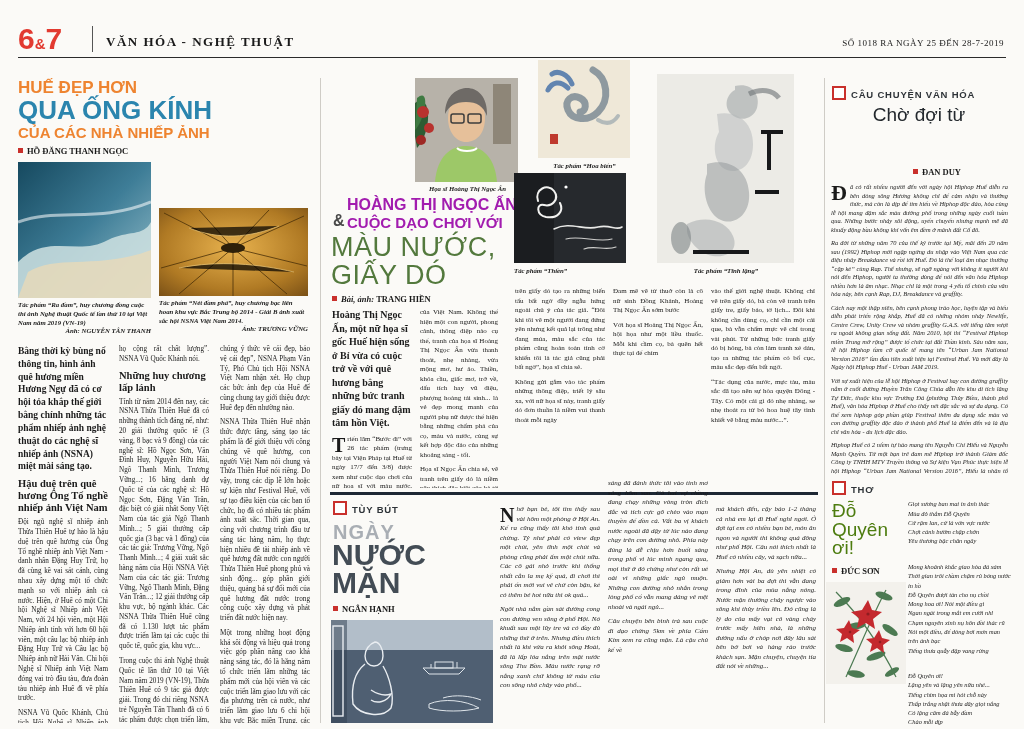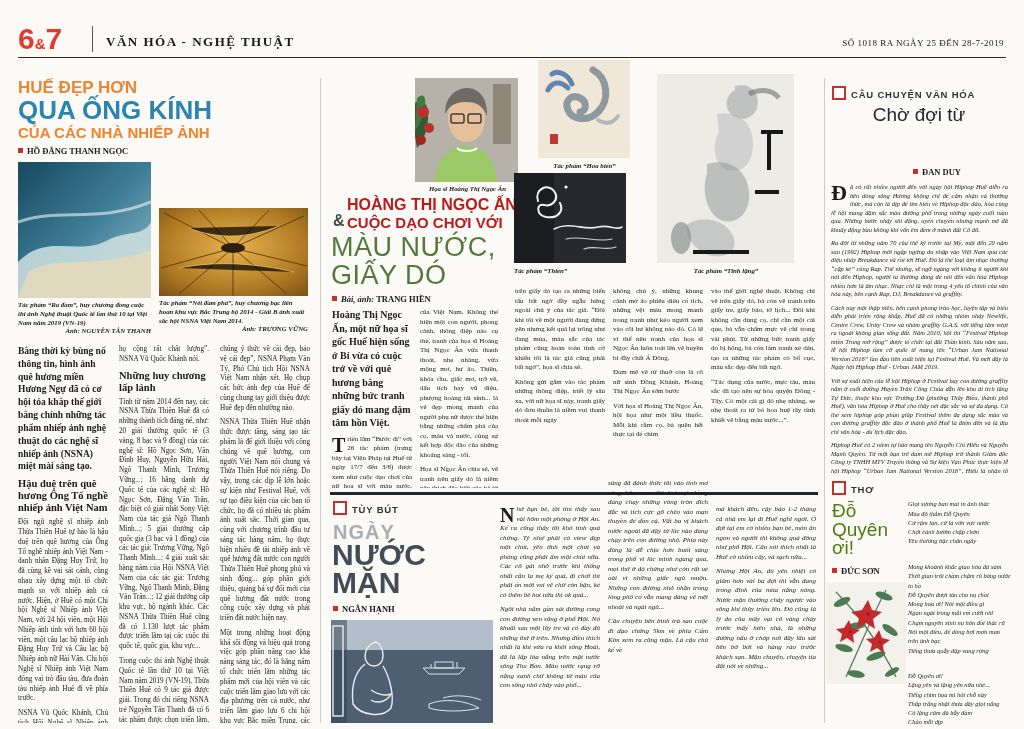--- a/index.html
+++ b/index.html
@@ -21,21 +21,21 @@
   .byline .sq{display:inline-block;width:5px;height:5px;background:#c9302c;margin-right:4px;vertical-align:1px;}
   .caption{font-size:6.8px;font-style:italic;font-weight:bold;line-height:1.3;}
   .credit{text-align:right;}
   .bodytxt{font-size:7.2px;line-height:1.36;text-align:justify;}
   .bodytxt p{margin:0 0 5px 0;}
   .lead{font-size:9.5px;font-weight:bold;line-height:1.35;text-align:left;}
   .subhead{font-size:10.5px;font-weight:bold;line-height:1.15;margin:4px 0 4px 0;text-align:left;}
   .col{position:absolute;overflow:hidden;}
   .drop{float:left;font-size:20px;line-height:.8;font-weight:bold;padding:2px 2px 0 0;}
   
-  .t-red{font-family:"Liberation Sans",sans-serif;font-weight:bold;color:#b91c1c;line-height:1.05;}
+  .t-red{font-family:"Liberation Sans",sans-serif;font-weight:bold;color:#a21caf;line-height:1.05;}
   .t-green{font-family:"Liberation Sans",sans-serif;font-weight:500;color:#53793d;line-height:.95;letter-spacing:.5px;}
   .amp-big{font-family:"Liberation Sans",sans-serif;font-size:16px;color:#4a4a4a;font-weight:bold;}
   .photo{position:absolute;overflow:hidden;}
   .divider{position:absolute;background:#1d2733;}
   
   .kicker{font-family:"Liberation Sans",sans-serif;font-size:9.5px;font-weight:bold;color:#2e3338;letter-spacing:.8px;}
   .kbox{display:inline-block;width:10px;height:10px;border:2.5px solid #c9302c;background:#fff;margin-right:5px;vertical-align:-2px;}
   
   .tb1{font-family:"Liberation Sans",sans-serif;font-size:20px;font-weight:bold;color:#a9aeb4;line-height:1;letter-spacing:1px;}
   .tb2{font-family:"Liberation Sans",sans-serif;font-size:30px;font-weight:bold;color:#434c55;line-height:.98;}
@@ -221,21 +221,20 @@
   </div>
   <div class="col bodytxt" style="left:420px;top:308px;width:78px;height:180px;font-size:7px;">
     <p>của Việt Nam. Không thể hiện một con người, phong cảnh, thông điệp nào cụ thể, tranh của họa sĩ Hoàng Thị Ngọc Ấn vừa thanh thoát, nhẹ nhàng, vừa mộng mơ, hư ảo. Thiền, khỏa cầu, giấc mơ, trở về, dấu tích hay vũ điệu, phượng hoàng tái sinh... là vẻ đẹp mong manh của người phụ nữ được thể hiện bằng những chấm phá của cọ, màu và nước, cùng sự kết hợp độc đáo của những khoảng sáng - tối.</p>
     <p>Họa sĩ Ngọc Ấn chia sẻ, vẽ tranh trên giấy dó là niềm yêu thích đặc biệt của bà từ những ngày xa quê. Năm 1992, khi sang định cư ở Bỉ, tình cờ bà lấy giấy dó mua từ Việt Nam ra vẽ và những phản ứng của giấy dó đối với màu tạo ra những đường nét, màu sắc độc đáo mê hoặc bà từ đó.</p>
   </div>
   <div class="col bodytxt" style="left:515px;top:287px;width:90px;height:200px;font-size:7px;">
     <p>trên giấy dó tạo ra những biến tấu bất ngờ đầy ngẫu hứng ngoài chủ ý của tác giả. “Đôi khi tôi vẽ một người đang đứng yên nhưng kết quả lại trông như đang múa, màu sắc của tác phẩm cũng hoàn toàn tình cờ khiến tôi là tác giả cũng phải bất ngờ”, họa sĩ chia sẻ.</p>
     <p>Không gửi gắm vào tác phẩm những thông điệp, triết lý sâu xa, với nữ họa sĩ này, tranh giấy dó đơn thuần là niềm vui thanh thoát mỗi ngày</p>
   </div>
   <div class="col bodytxt" style="left:613px;top:287px;width:90px;height:200px;font-size:7px;">
-    <p>không chú ý, những khung cảnh mờ ảo phiêu diêu cổ tích, những vệt màu mong manh trong tranh như kéo người xem vào cõi hư không nào đó. Có lẽ vì thế nên tranh của họa sĩ Ngọc Ấn luôn toát lên vẻ huyền bí đầy chất Á Đông.</p>
     <p>Đam mê vẽ từ thuở còn là cô nữ sinh Đồng Khánh, Hoàng Thị Ngọc Ấn sớm bước</p>
     <p>Với họa sĩ Hoàng Thị Ngọc Ấn, hội họa như một liều thuốc. Mỗi khi cầm cọ, bà quên hết thực tại để chìm</p>
   </div>
   <div class="col bodytxt" style="left:711px;top:287px;width:104px;height:200px;font-size:7px;">
     <p>vào thế giới nghệ thuật. Không chỉ vẽ trên giấy dó, bà còn vẽ tranh trên giấy tre, giấy báo, tờ lịch... Đôi khi không cần dùng cọ, chỉ cần một cái que, bà vẫn chấm mực vẽ chỉ trong vài phút. Từ những bức tranh giấy dó bị hỏng, bà còn làm tranh xé dán, tạo ra những tác phẩm có bố cục, màu sắc đẹp đến bất ngờ.</p>
     <p>“Tác dụng của nước, mực tàu, màu sắc đã tạo nên sự hòa quyện Đông - Tây. Có một cái gì đó nhẹ nhàng, se nhẹ thoát ra từ bó hoa huệ tây tinh khiết vẽ bằng màu nước...”.</p>
   </div>
 
   <div class="divider" style="left:330px;top:492px;width:488px;height:3px;"></div>
 

